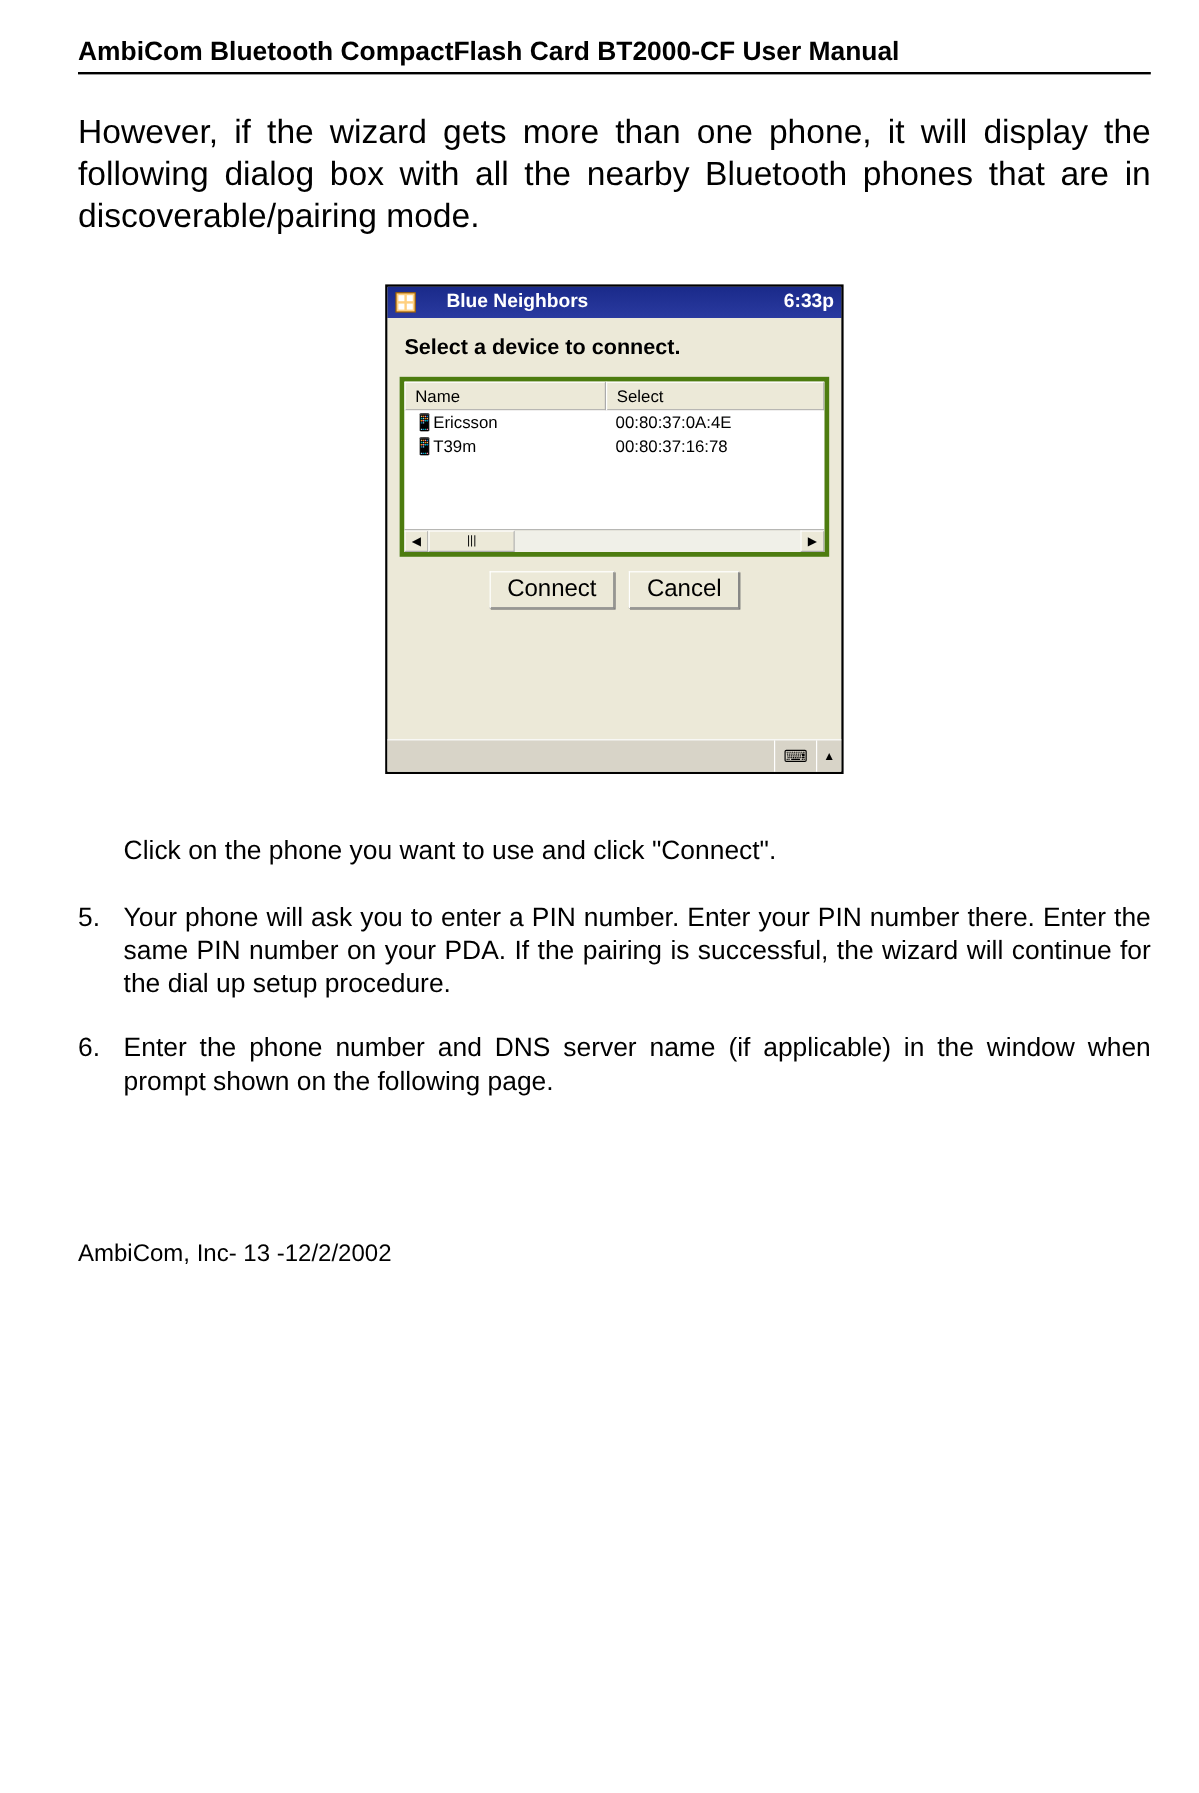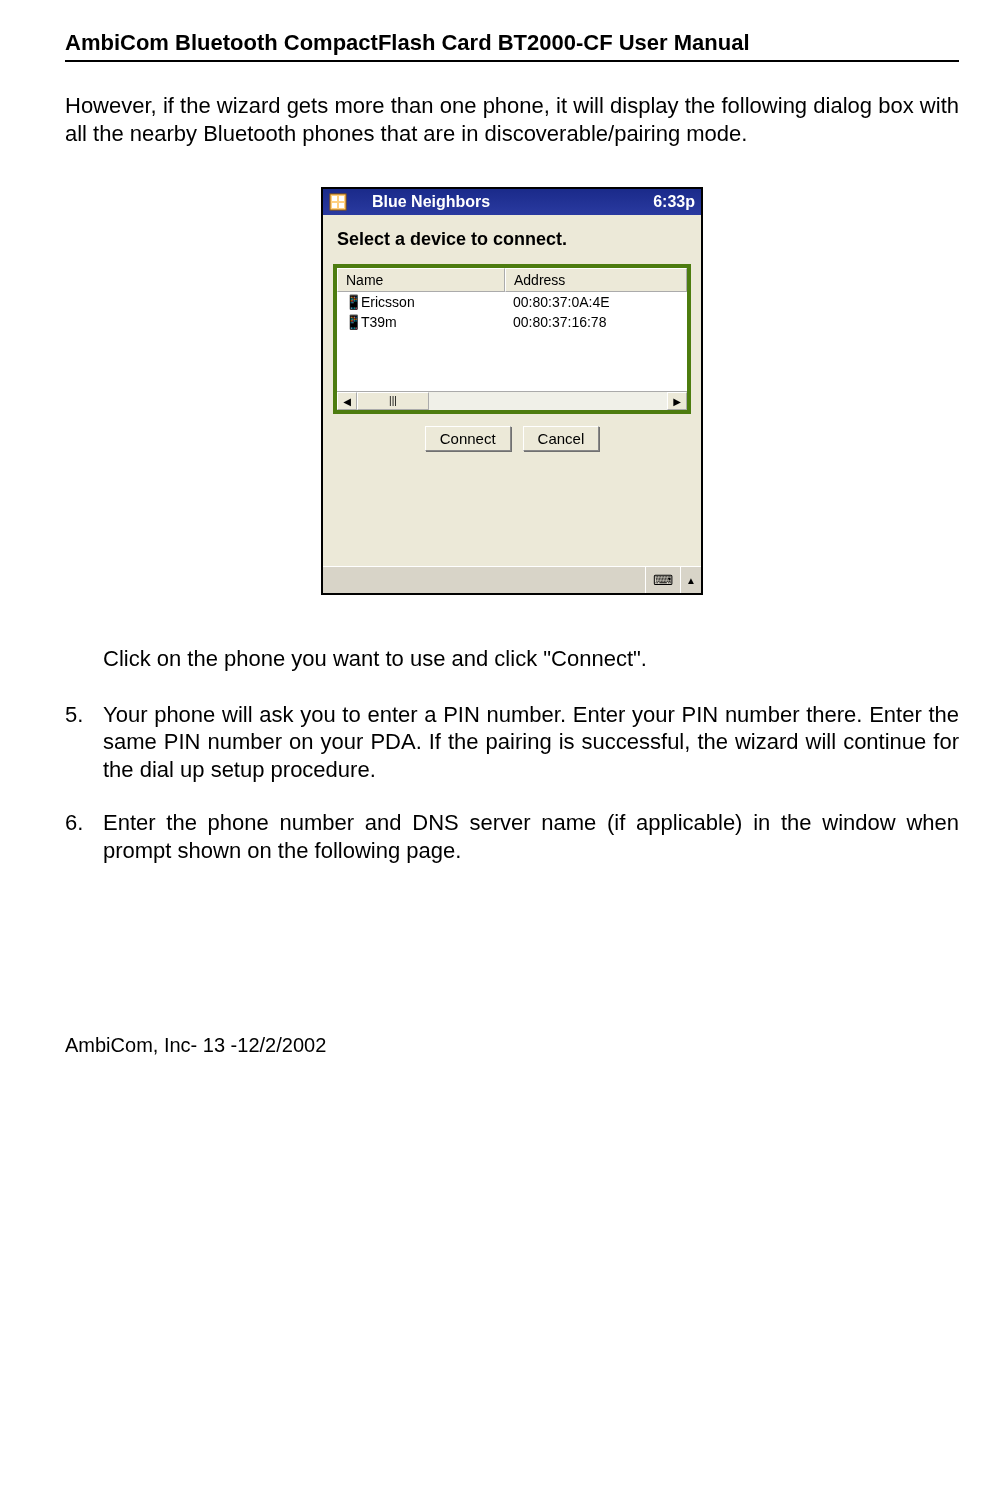--- a/index.html
+++ b/index.html
@@ -19,21 +19,21 @@
   .header-title {
     font-weight: bold;
     font-size: 22px;
   }
   .header-rule {
     border: none;
     border-top: 2px solid #000;
     margin: 4px 0 30px 0;
   }
   .para {
-    font-size: 22px;
+    font-size: 28px;
     line-height: 1.25;
     margin: 0 0 40px 0;
     text-align: justify;
   }
   .screenshot-wrap {
     display: flex;
     justify-content: center;
     margin: 0 0 50px 0;
   }
   .screenshot {
@@ -149,21 +149,21 @@
     background: #f0f0e8;
   }
   .btn-row {
     display: flex;
     justify-content: center;
     gap: 12px;
     margin-top: 12px;
   }
   .btn {
     font-family: Tahoma, sans-serif;
-    font-size: 15px;
+    font-size: 20px;
     padding: 3px 14px;
     background: #ece9d8;
     border: 1px solid #888;
     border-top-color: #fff;
     border-left-color: #fff;
     box-shadow: 1px 1px 0 #707070;
   }
   .taskbar {
     position: absolute;
     left: 0;
@@ -239,21 +239,21 @@
         <span class="title-text">Blue Neighbors</span>
         <span class="time">6:33p</span>
       </div>
 
       <div class="client">
         <div class="instruction">Select a device to connect.</div>
 
         <div class="listview">
           <div class="lv-header">
             <div class="col col-name">Name</div>
-            <div class="col col-addr">Address</div>
+            <div class="col col-addr">Select</div>
           </div>
           <div class="lv-body">
             <div class="lv-row">
               <div class="col col-name name-cell">
                 <span class="phone-glyph">📱</span>
                 <span>Ericsson</span>
               </div>
               <div class="col col-addr">00:80:37:0A:4E</div>
             </div>
             <div class="lv-row">

